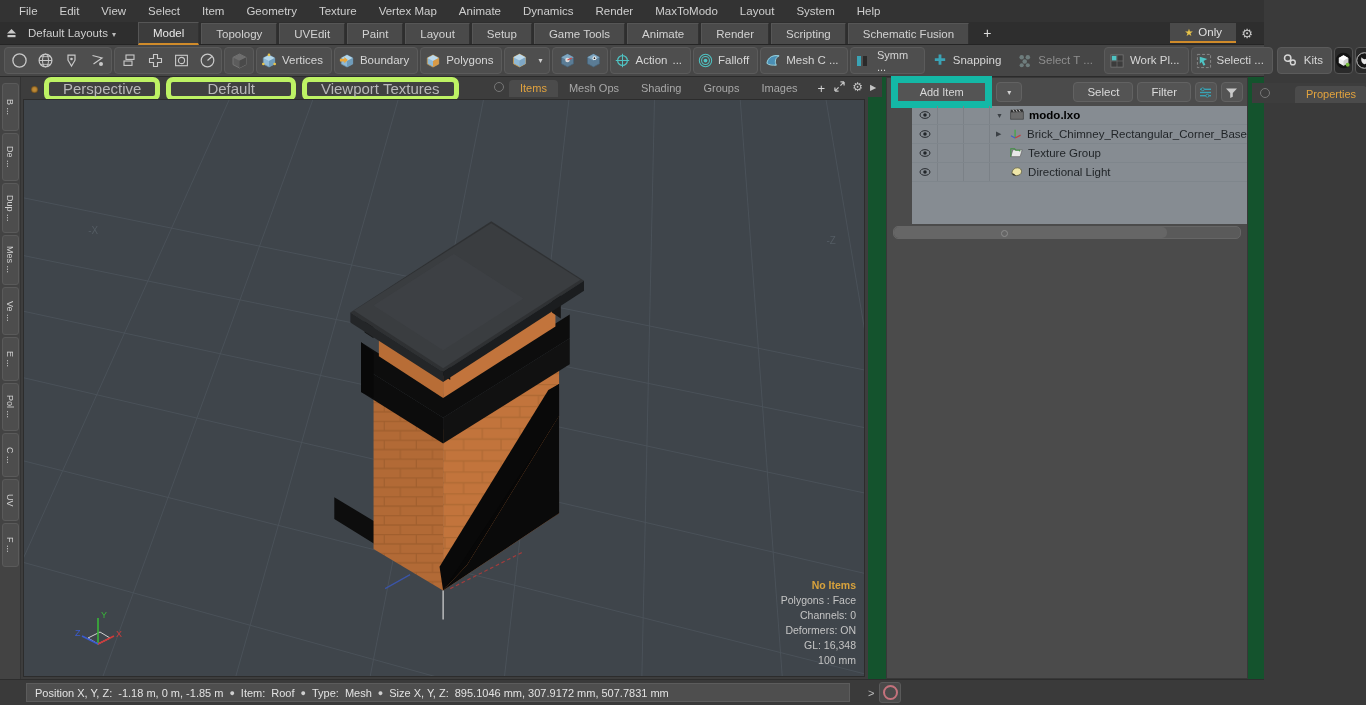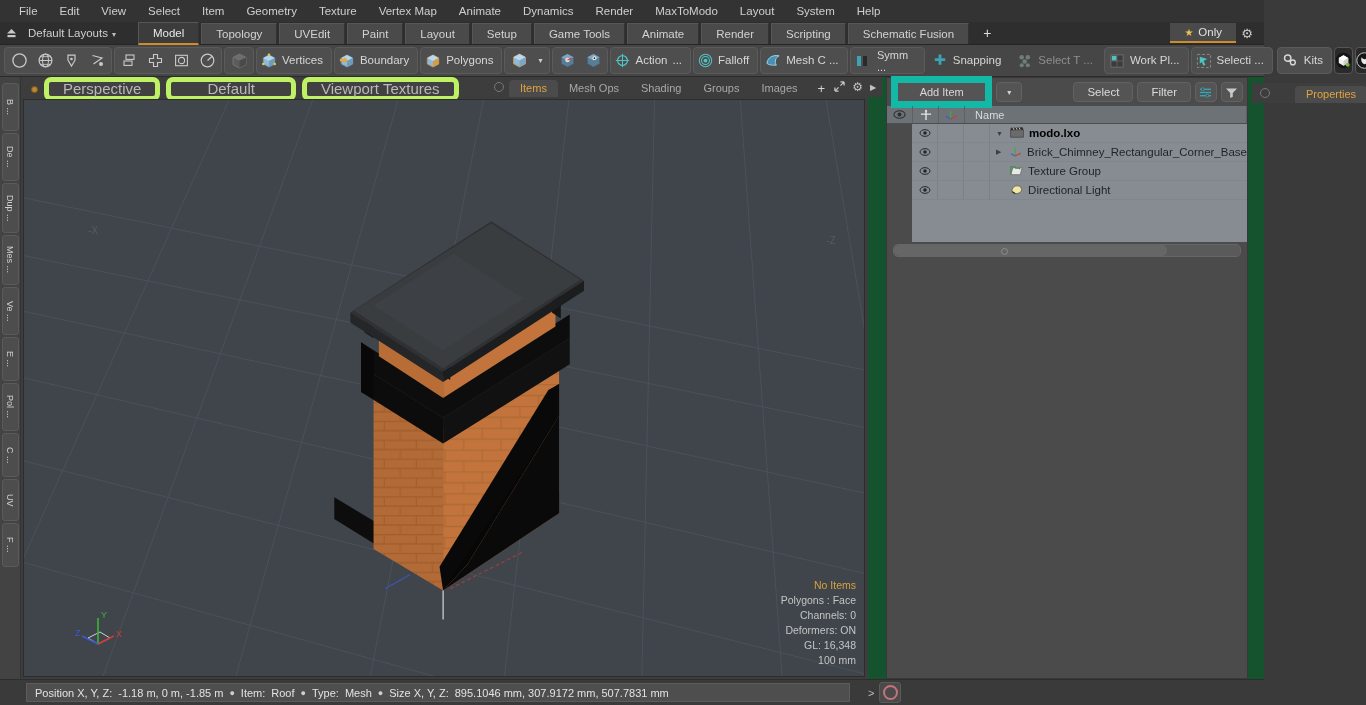--- a/index.html
+++ b/index.html
@@ -61,21 +61,21 @@
   .vpcol{flex:1 1 auto;display:flex;flex-direction:column;min-width:0;padding:2px 3px 2px 2px;}
   .vpheader{height:20px;display:flex;align-items:center;gap:6px;flex:0 0 auto;background:#3d3d3d;}
   .vpdot{width:7px;height:7px;border-radius:50%;background:#c08a35;margin-left:8px;box-shadow:0 0 2px #000 inset;}
   .vppill{height:14px;line-height:14px;padding:0 14px;border:5px solid #bef264;border-radius:7px;color:#b9b9b9;font-size:15px;
           background:#414141;white-space:nowrap;}
   .vpicons{margin-left:auto;display:flex;align-items:center;gap:9px;padding-right:10px;color:#cbcbcb;}
   .viewport{flex:1 1 auto;position:relative;overflow:hidden;background:#3f454b;border:1px solid #2c2c2c;}
 
   
   .vpinfo{position:absolute;right:8px;bottom:8px;text-align:right;font-size:10.5px;line-height:15px;color:#c4c4c4;}
-  .vpinfo .hi{color:#d8a23c;}
+  .vpinfo .hi{color:#d8a23c;font-weight:bold;}
   .axisgiz{position:absolute;left:48px;bottom:18px;}
 
   
   .rpanel{width:396px;flex:0 0 auto;display:flex;flex-direction:row;background:#14532d;justify-content:center;}
   .ptabrow{height:20px;display:flex;align-items:flex-end;background:#3d3d3d;padding-left:6px;flex:0 0 auto;}
   .pdot{width:8px;height:8px;border-radius:50%;border:1px solid #777;margin:0 5px 5px 2px;background:#3d3d3d;}
   .ptab{height:17px;line-height:17px;padding:0 11px;font-size:11px;color:#a8a8a8;border-radius:4px 4px 0 0;white-space:nowrap;}
   .ptab.active{background:#4b4b4b;color:#e2a33e;}
   .ptab.plus{color:#d6d6d6;font-size:13px;padding:0 9px;}
   .ptabright{margin-left:auto;display:flex;align-items:center;gap:7px;padding:0 6px 3px 0;color:#c4c4c4;font-size:11px;}
@@ -587,42 +587,20 @@
                 <circle cx="9" cy="9.5" r="1.6" fill="#4b4b4b" stroke="#3aa3b5" stroke-width="1"></circle>
               </svg>
           </div>
           <div class="ibtn">
             <svg width="13" height="11" viewBox="0 0 14 12">
                 <path d="M1 1.5 h12 l-4.6 5 v4.2 l-2.8 1.3 v-5.5 z" fill="#c9c9c9"></path>
               </svg>
           </div>
         </div>
 
-        <div class="treehead">
-          <div class="thcell" style="width:25px">
-            <svg width="13" height="9" viewBox="0 0 14 10">
-                <ellipse cx="7" cy="5" rx="6.2" ry="4.2" fill="none" stroke="#2b2f33" stroke-width="1.2"></ellipse>
-                <circle cx="7" cy="5" r="2.2" fill="#2b2f33"></circle>
-              </svg>
-          </div>
-          <div class="thcell" style="width:25px">
-            <svg width="12" height="12" viewBox="0 0 13 13">
-                <path d="M6.5 0.8 v11 M1 5.5 h11" stroke="#e6e6e6" stroke-width="1.5"></path>
-                <path d="M6.5 0.8 l-1.6 2 h3.2 z" fill="#e6e6e6"></path>
-              </svg>
-          </div>
-          <div class="thcell" style="width:25px">
-            <svg width="13" height="11" viewBox="0 0 14 12">
-                <line x1="6" y1="11" x2="6" y2="2" stroke="#3fa93f" stroke-width="1.4"></line>
-                <line x1="6" y1="11" x2="12.5" y2="7.5" stroke="#c34040" stroke-width="1.4"></line>
-                <line x1="6" y1="11" x2="1" y2="8" stroke="#4060c3" stroke-width="1.4"></line>
-              </svg>
-          </div>
-          <div class="thcell thname">Name</div>
-        </div>
 
         <div class="treebody">
 
           <div class="trow">
             <div class="eye">
               <svg width="12" height="8" viewBox="0 0 14 10">
                   <ellipse cx="7" cy="5" rx="6.2" ry="4.2" fill="none" stroke="#22262a" stroke-width="1.2"></ellipse>
                   <circle cx="7" cy="5" r="2.2" fill="#22262a"></circle>
                 </svg>
             </div>

